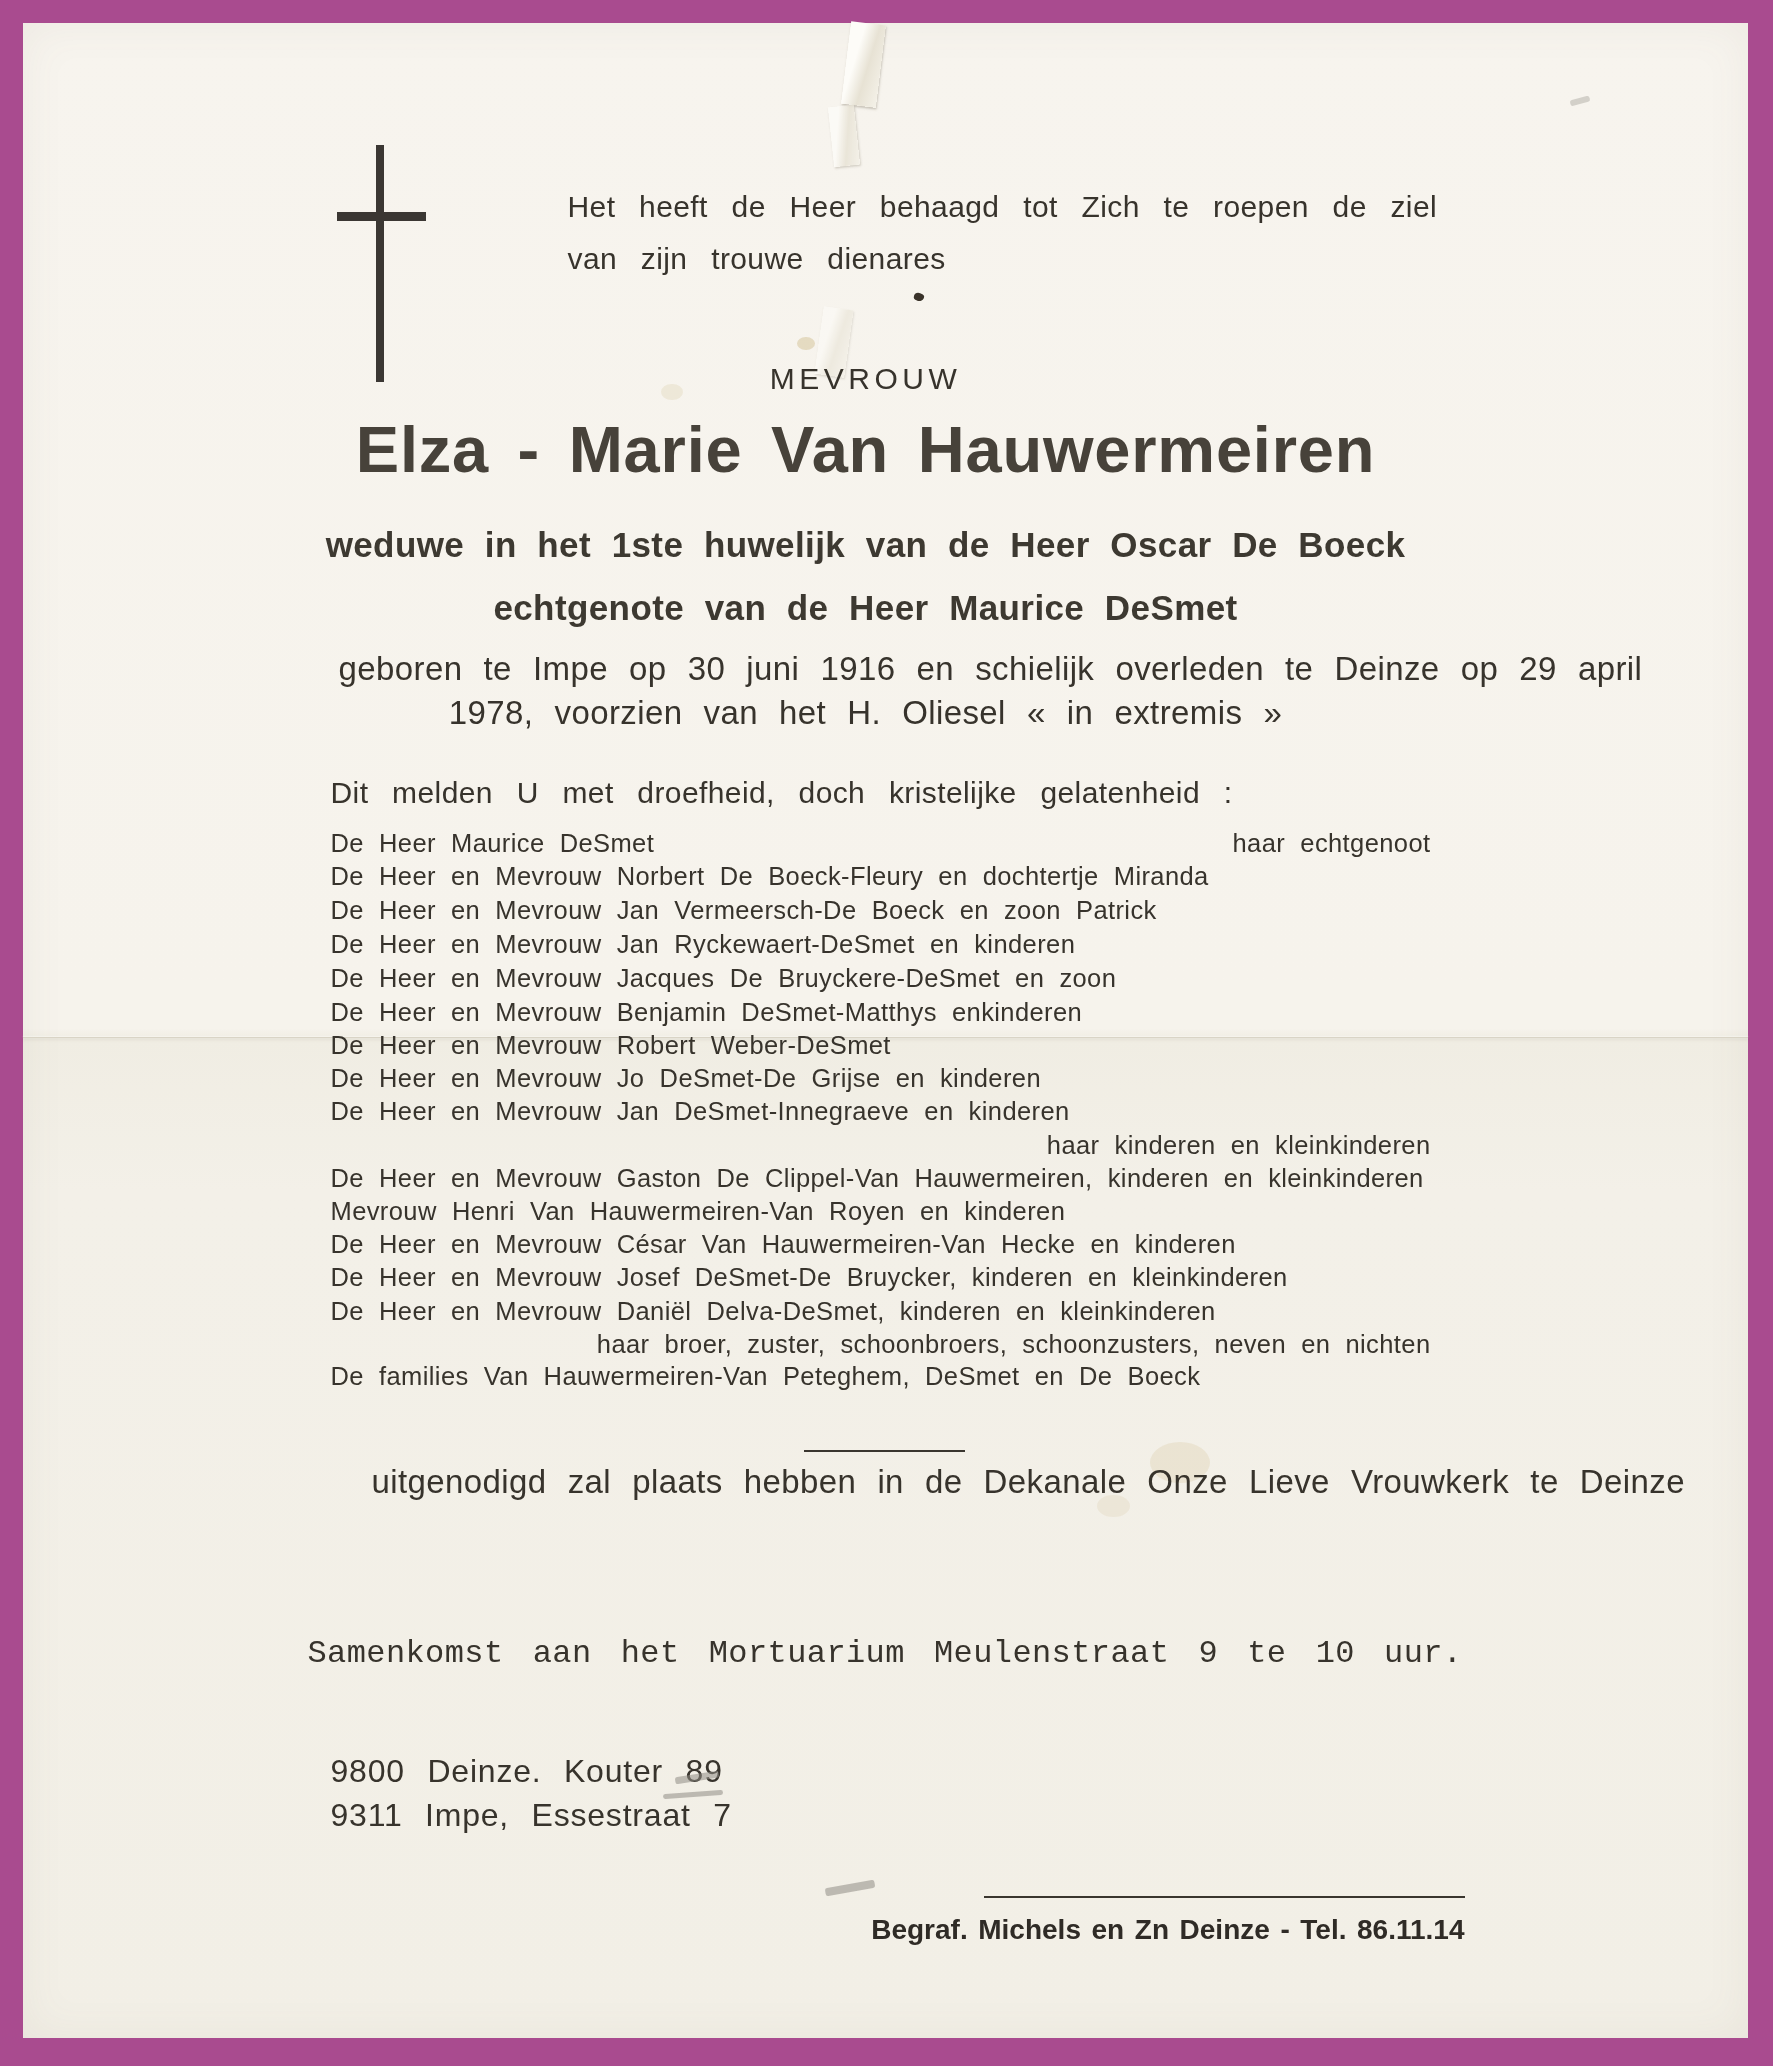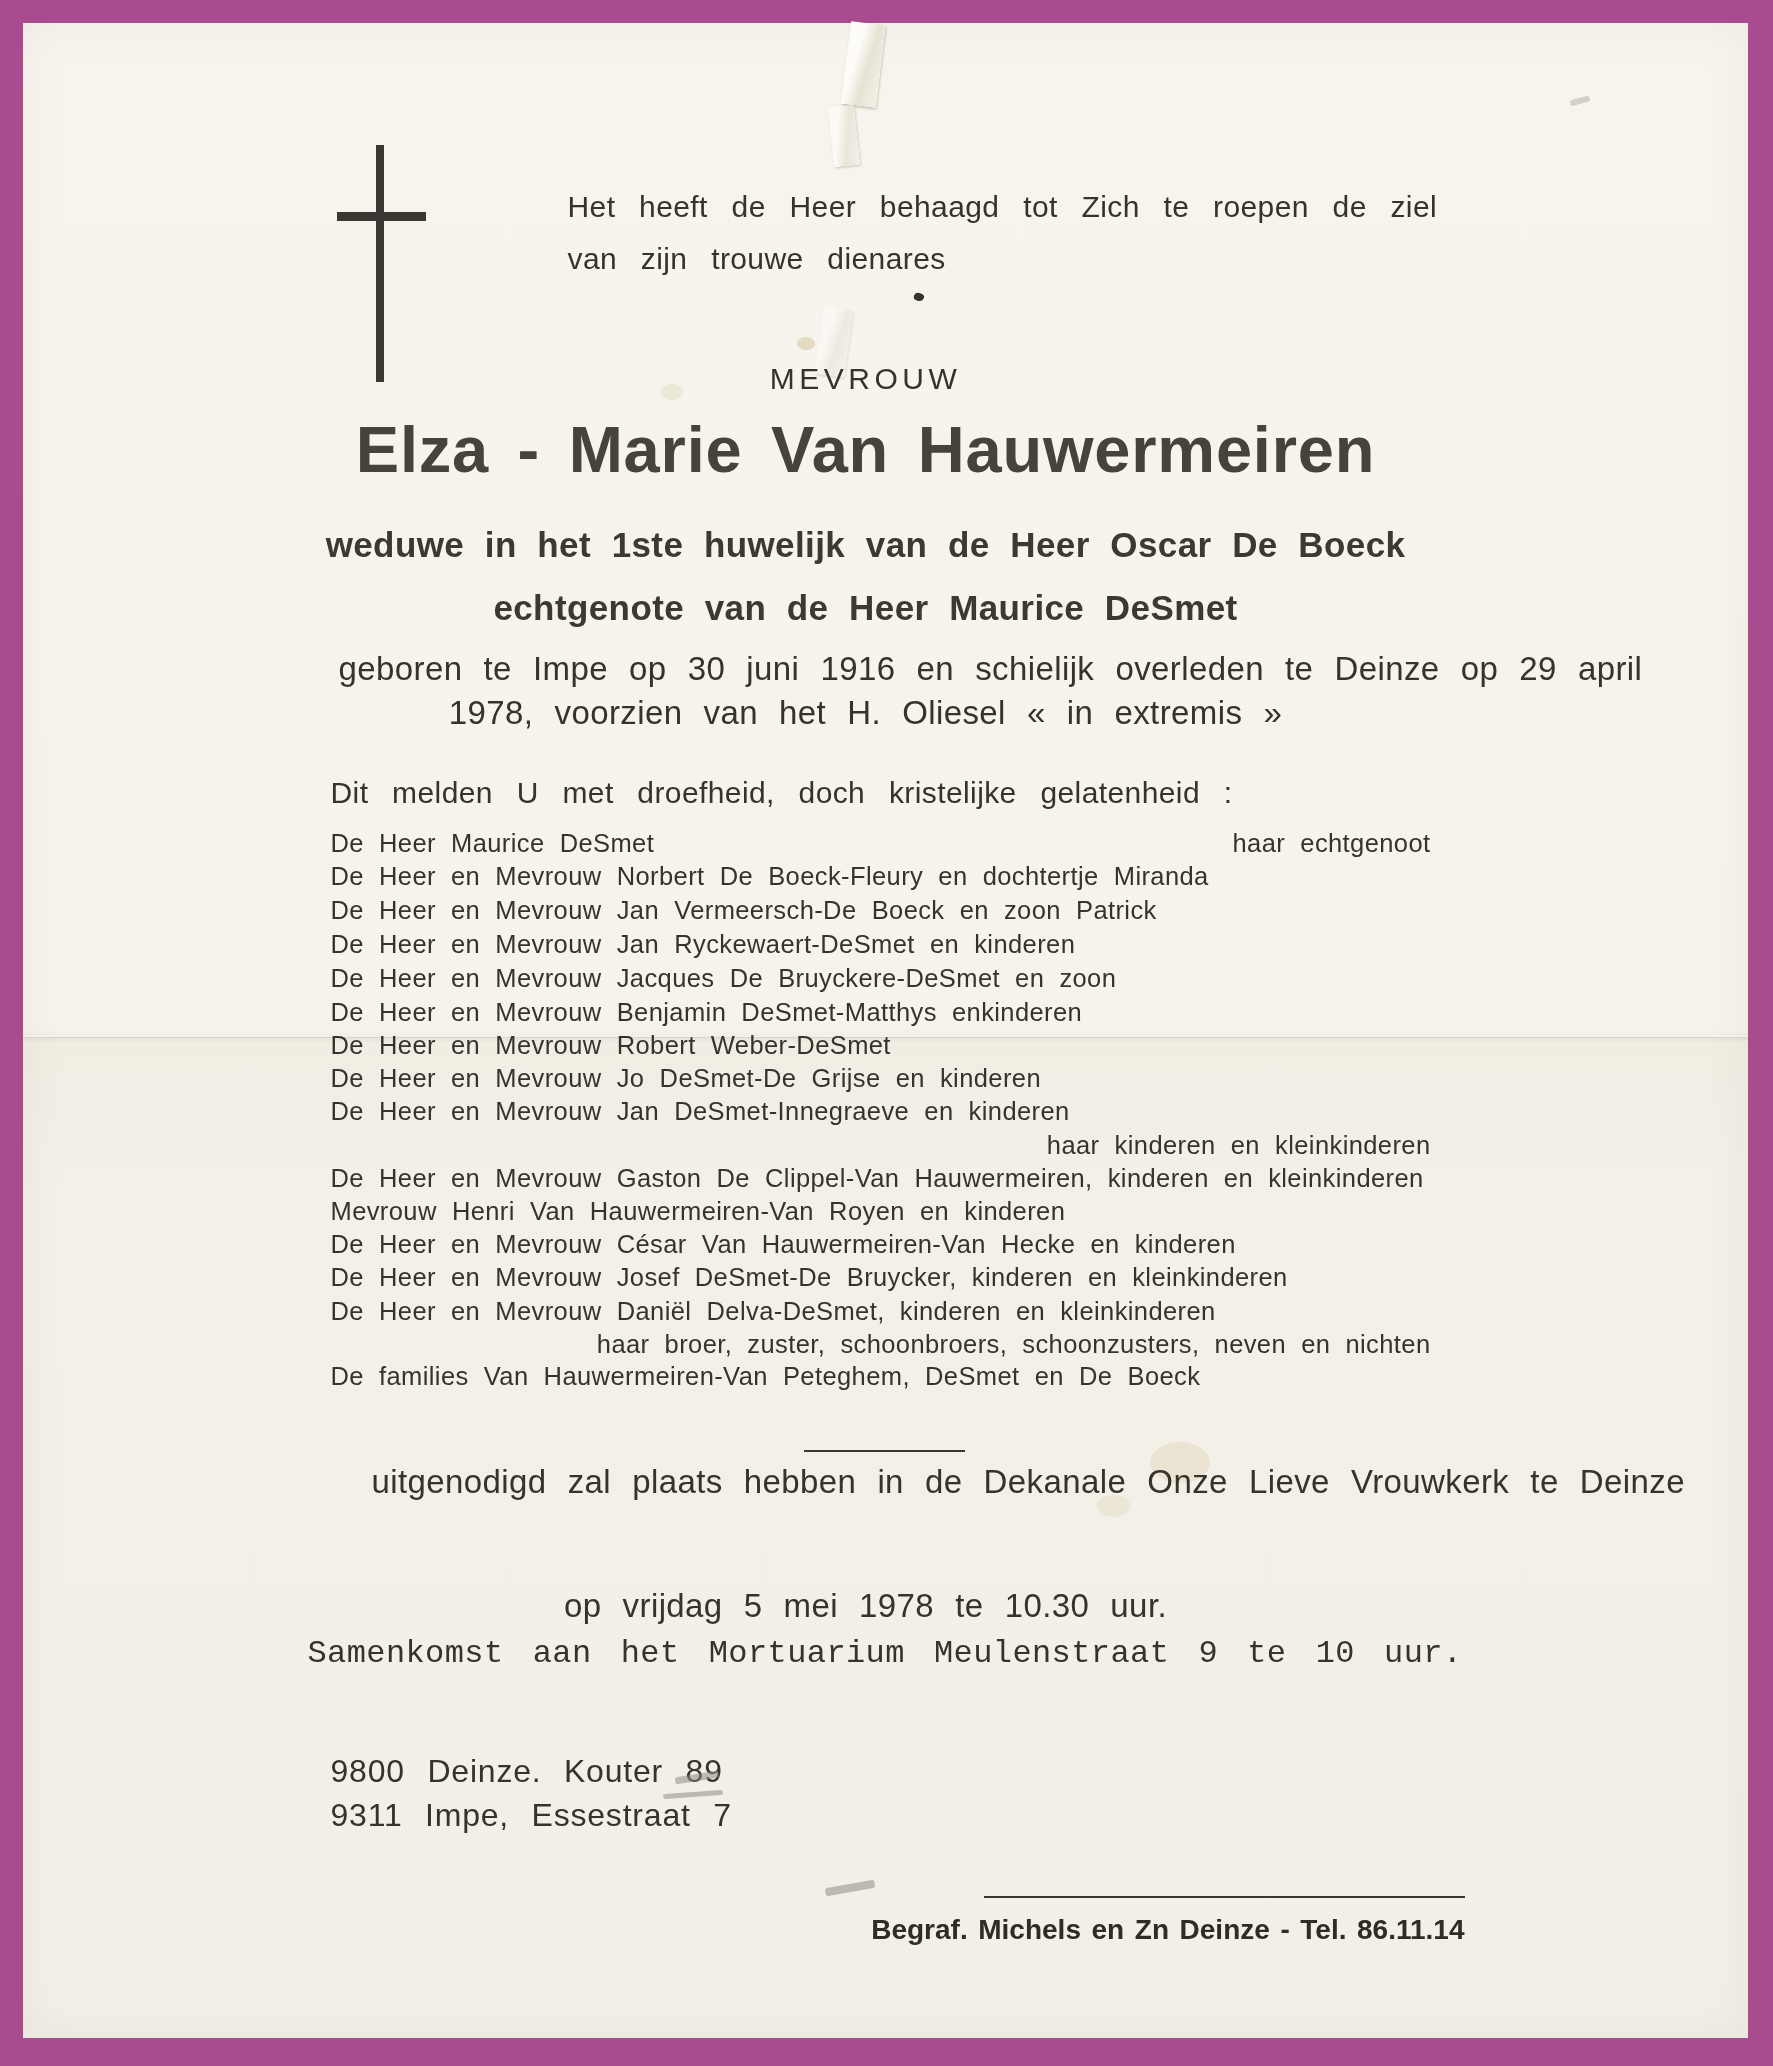--- a/index.html
+++ b/index.html
@@ -87,21 +87,20 @@
     <div class="line body-sm" style="left:308px;top:1238px;">De Heer en Mevrouw Josef DeSmet-De Bruycker, kinderen en kleinkinderen</div>
     <div class="line body-sm" style="left:308px;top:1272px;">De Heer en Mevrouw Daniël Delva-DeSmet, kinderen en kleinkinderen</div>
 
     <div class="rightnote body-sm" style="top:1305px;">haar broer, zuster, schoonbroers, schoonzusters, neven en nichten</div>
 
     <div class="line body-sm" style="left:308px;top:1337px;">De families Van Hauwermeiren-Van Peteghem, DeSmet en De Boeck</div>
 
     <div class="rule" style="left:781px;top:1427px;width:161px;height:2.3px;"></div>
 
     <div class="line body-lg" style="left:308px;top:1438px;margin-left:41px;">uitgenodigd zal plaats hebben in de Dekanale Onze Lieve Vrouwkerk te Deinze</div>
-    <div class="line centered body-lg" style="top:1562px;">op vrijdag 5 mei 1978 te 10.30 uur.</div>
 
     <div class="line centered" style="top:1612px;font-size:32px;word-spacing:0.3em;letter-spacing:0.4px;font-family:Liberation Mono, monospace;">Samenkomst aan het Mortuarium Meulenstraat 9 te 10 uur.</div>
 
 
     <div class="line addr" style="left:308px;top:1730px;">9800 Deinze. Kouter 89</div>
     <div class="line addr" style="left:308px;top:1774px;">9311 Impe, Essestraat 7</div>
 
     <div class="pencil" style="left:652px;top:1751px;width:44px;height:6.8px;transform:rotate(-9deg);"></div>
     <div class="pencil" style="left:640px;top:1769px;width:60px;height:4.5px;transform:rotate(-4deg);"></div>
     <div class="pencil" style="left:802px;top:1861px;width:50px;height:7.5px;transform:rotate(-10deg);"></div>

